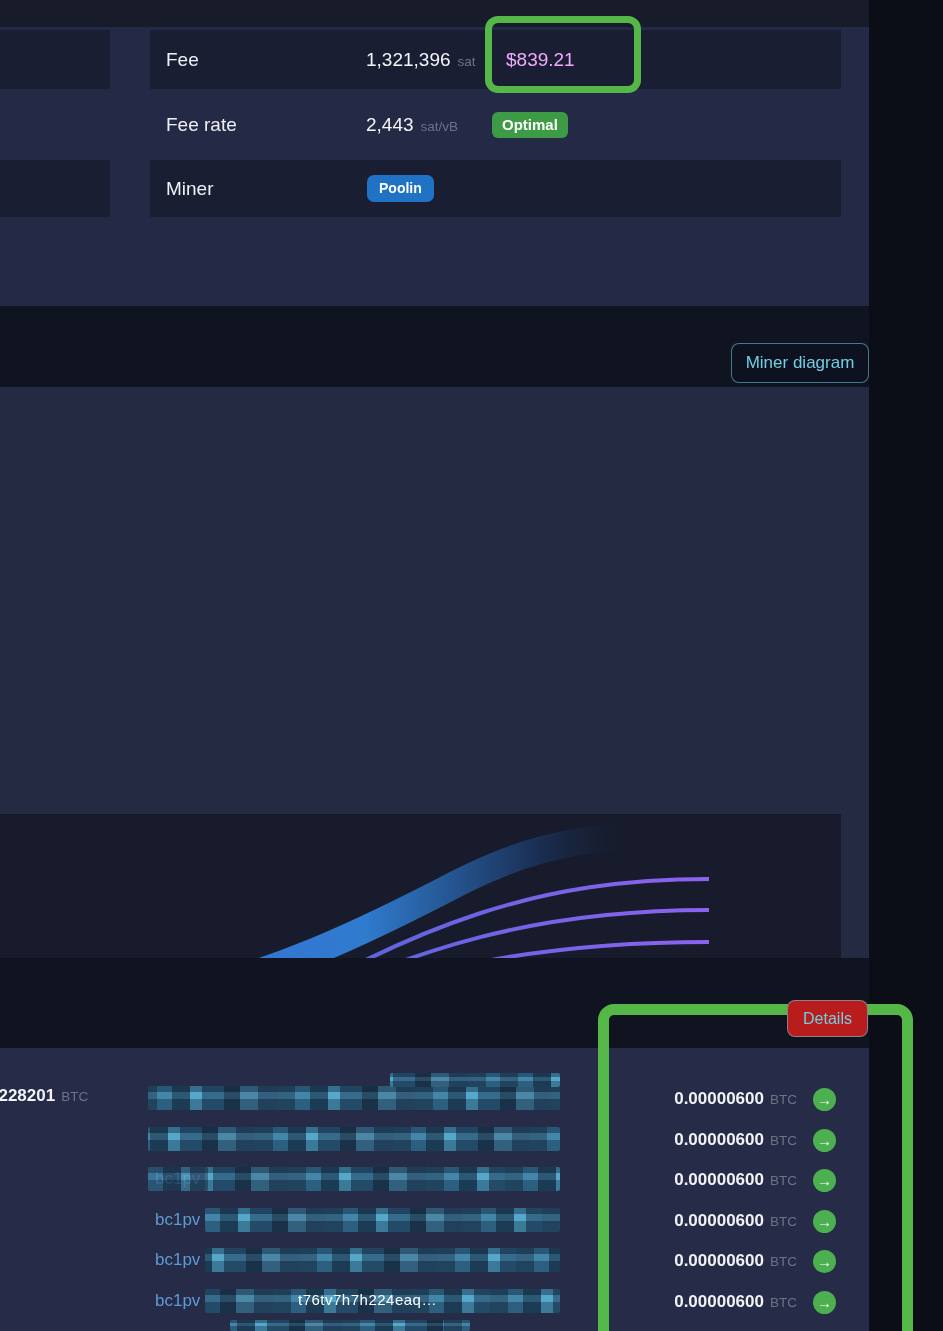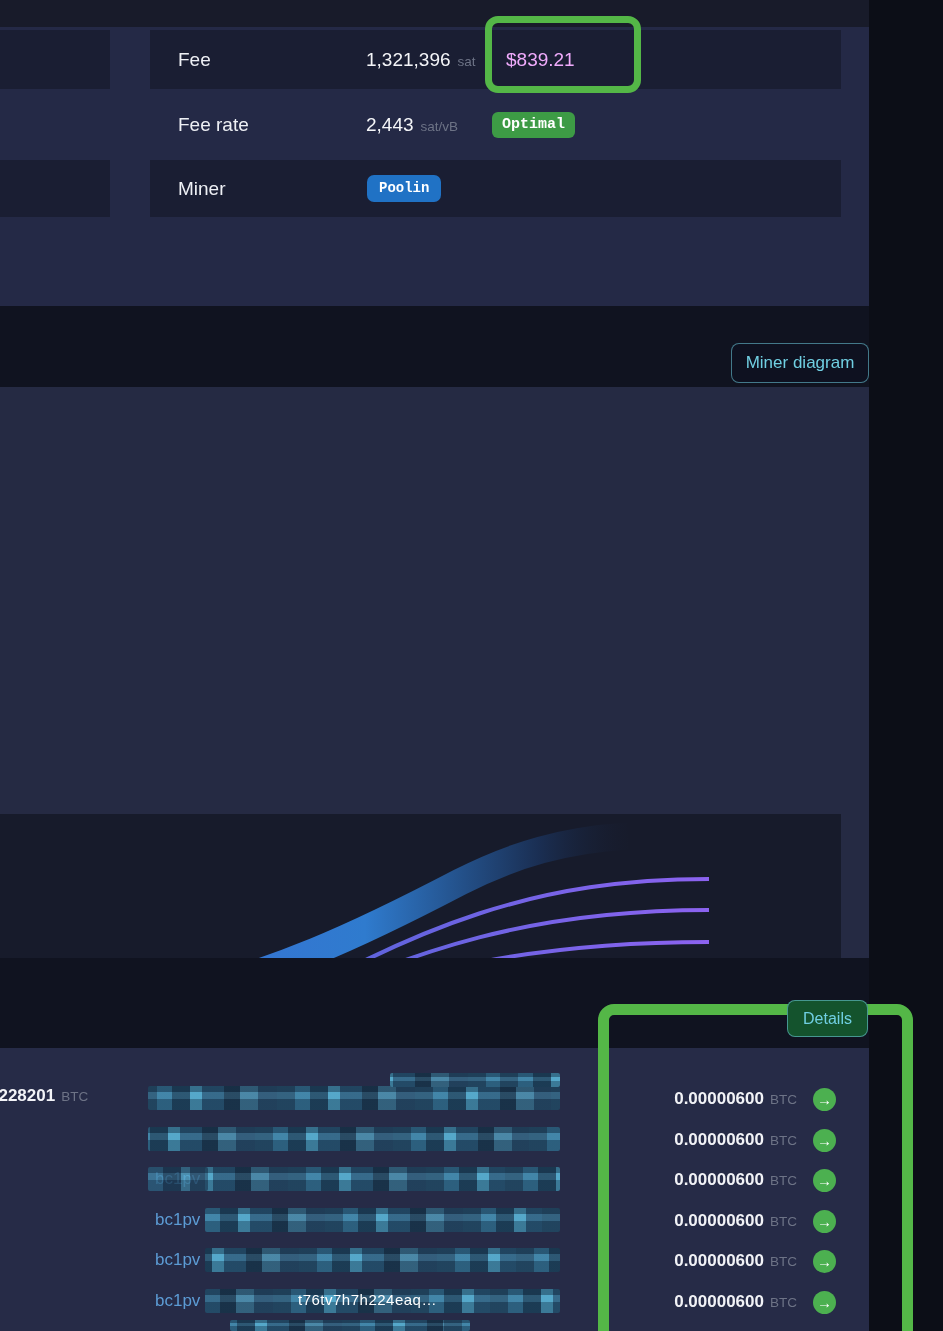--- a/index.html
+++ b/index.html
@@ -7,39 +7,39 @@
   #root{position:relative;width:943px;height:1331px;overflow:hidden;background:#0c0e17;}
 
   .card{position:absolute;left:0;width:869px;background:#242946;}
   .strip{position:absolute;left:0;width:869px;background:#101320;}
 
   
   #topstrip{position:absolute;left:0;top:0;width:869px;height:27px;background:#181b2a;}
   .frag-row{position:absolute;left:0;width:110px;background:#1a1e33;}
   .tbl-row{position:absolute;left:150px;width:691px;display:flex;align-items:center;}
   .tbl-row.dark{background:#1a1e33;}
-  .tbl-label{padding-left:28px;font-size:19px;color:#eef0f5;}
+  .tbl-label{padding-left:16px;font-size:19px;color:#eef0f5;}
   .val-wrap{position:absolute;left:216px;display:flex;align-items:baseline;}
   .val{font-size:19px;color:#f4f5f8;}
   .unit{margin-left:7px;font-size:13.5px;color:#6d7386;}
   .fiat{position:absolute;left:356px;font-size:19px;color:#f0abfc;}
-  .badge{position:absolute;font-weight:bold;color:#fff;line-height:1;font-family:Liberation Mono, monospace;}
+  .badge{position:absolute;font-weight:bold;color:#fff;line-height:1;}
   .badge.optimal{left:342px;background:#3d9b45;font-size:15px;padding:5px 10px 6px;border-radius:6px;}
   .badge.poolin{left:217px;background:#2072c5;font-size:14px;padding:6px 12px 7px;border-radius:7px;}
 
   
   .annot{position:absolute;border-style:solid;border-color:#54b747;background:transparent;pointer-events:none;}
   #annot-fee{left:485px;top:16px;width:156px;height:77px;border-width:7px;border-radius:13px;z-index:40;}
   #annot-out{left:598px;top:1004px;width:315px;height:390px;border-width:11px;border-radius:16px;z-index:30;}
 
   
   .cyan-btn{position:absolute;display:flex;align-items:center;justify-content:center;
     border:1px solid rgba(112,207,226,.55);border-radius:8px;color:#70cfe2;background:#0e1120;z-index:35;cursor:pointer;}
   #hide-btn{right:74px;top:343px;width:138px;height:40px;font-size:17px;}
-  #details-btn{right:75px;top:1000px;width:81px;height:37px;font-size:16px;background:#14532d;}
+  #details-btn{right:75px;top:1000px;width:81px;height:37px;font-size:16px;background:#b91c1c;}
 
   
   #panel{position:absolute;left:0;top:427px;width:841px;height:505px;background:#171b2b;}
 
   
   #in-total{position:absolute;left:-11px;top:1086px;white-space:nowrap;z-index:2;}
   #in-total .amt{font-size:17px;font-weight:600;color:#f2f3f7;}
   #in-total .unit{font-size:13.5px;color:#6d7386;margin-left:6px;}
   .in-row{position:absolute;left:148px;width:464px;height:24px;z-index:2;}
   .in-row .prefix{position:absolute;left:7px;top:0;line-height:24px;font-size:17px;color:#5c9bd4;z-index:1;cursor:pointer;}

